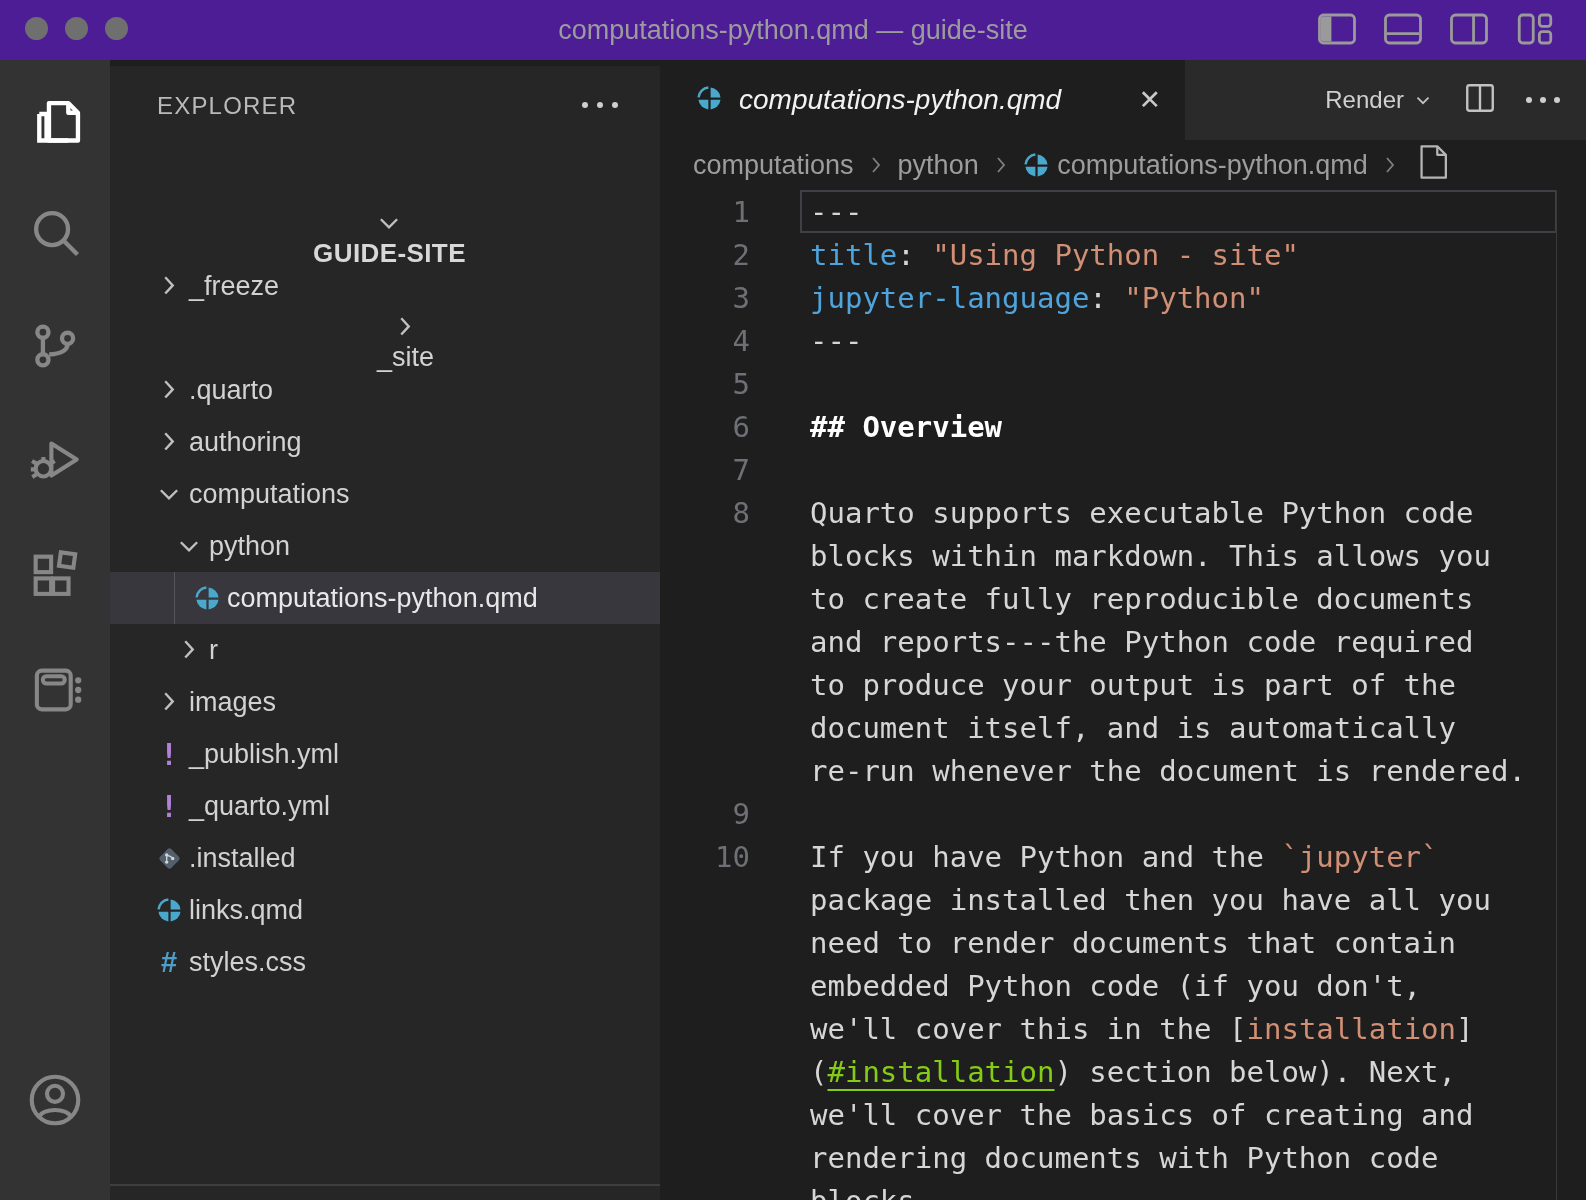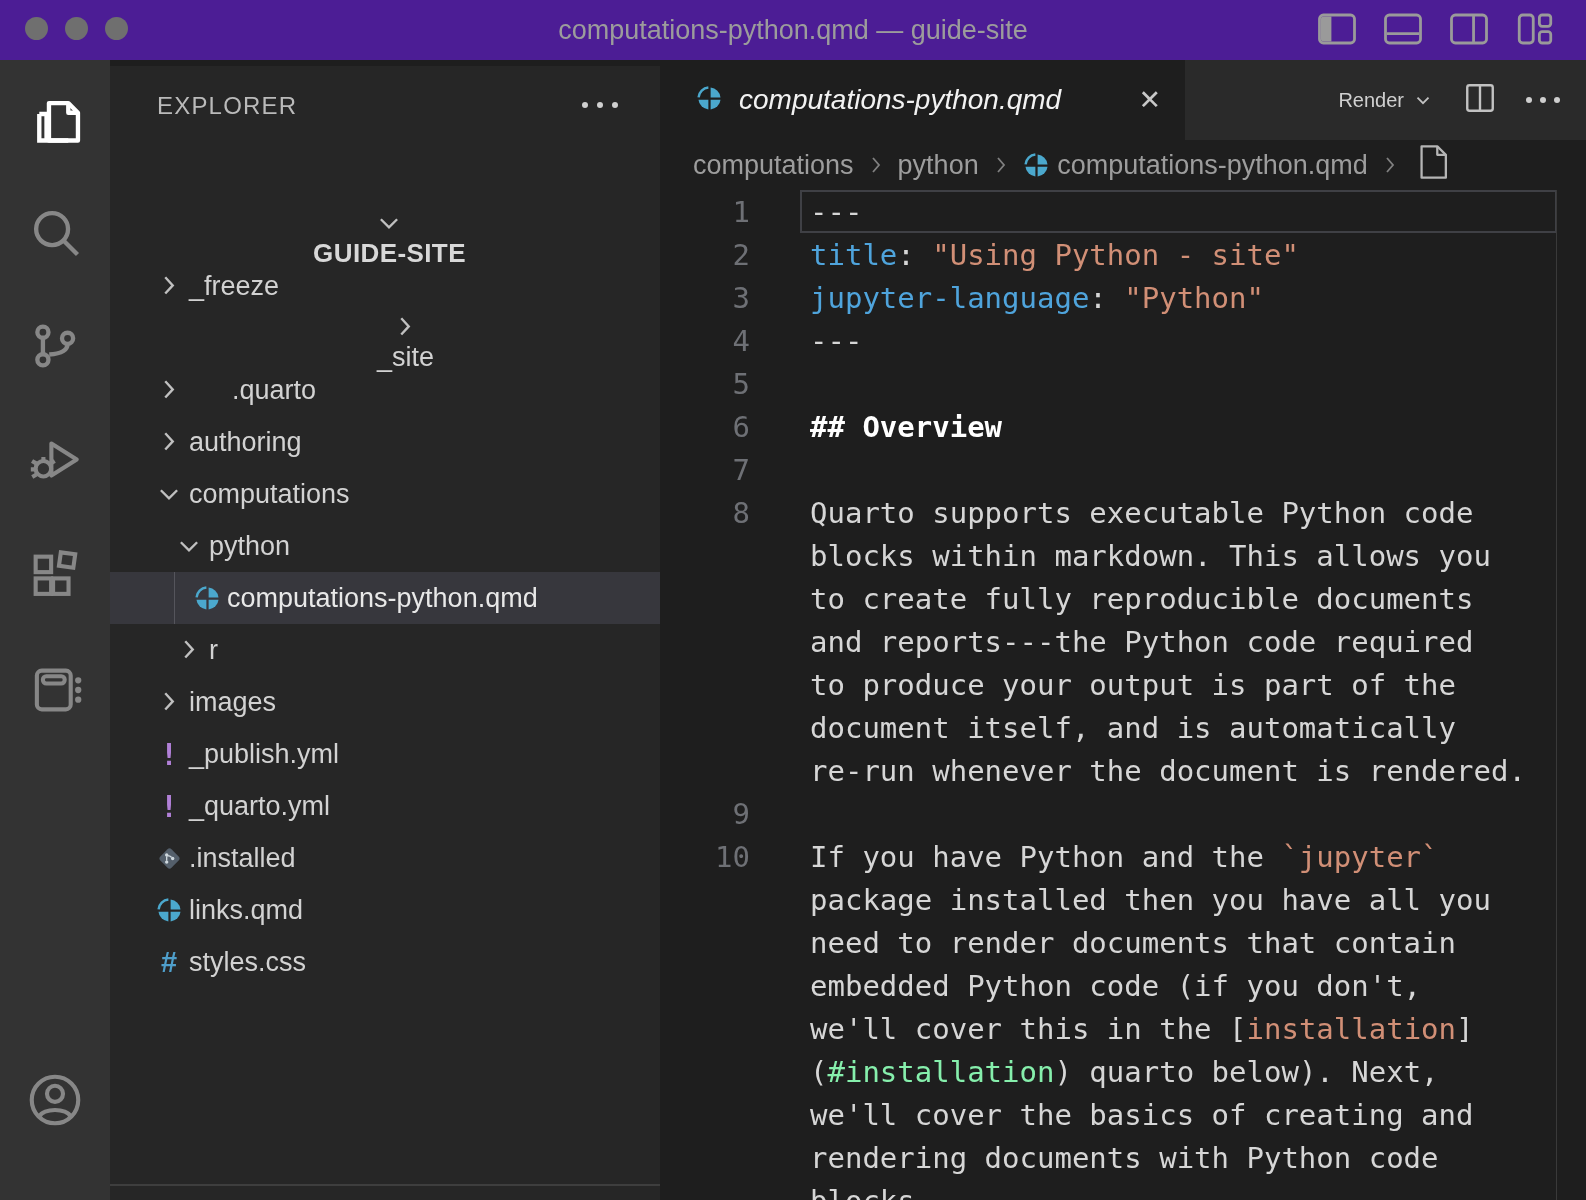--- a/index.html
+++ b/index.html
@@ -38,40 +38,40 @@
   .outline-row .tlabel { font-weight:bold; font-size:25px; letter-spacing:.6px; }
 
   
   .editor { position:absolute; left:660px; top:60px; width:926px; height:1140px; background:#1e1e1e; overflow:hidden; }
   .tabbar { position:absolute; left:0; top:0; width:926px; height:80px; background:#2a2a2a; }
   .tab { position:absolute; left:0; top:0; width:525px; height:80px; background:#1e1e1e;
     display:flex; align-items:center; padding:0 24px 0 36px; cursor:pointer; }
   .tab-label { margin-left:16px; font-style:italic; font-size:28px; color:#f2f2f2; white-space:nowrap; }
   .tab-close { margin-left:auto; color:#c8c8c8; font-size:27px; cursor:pointer; }
   .tab-actions { position:absolute; right:26px; top:0; height:80px; display:flex; align-items:center; gap:28px; }
-  .render-btn { display:flex; align-items:center; gap:8px; color:#d0d0d0; font-size:20px; cursor:pointer; }
+  .render-btn { display:flex; align-items:center; gap:8px; color:#d0d0d0; font-size:24px; cursor:pointer; }
   .dots3 { display:flex; gap:8px; cursor:pointer; }
   .dots3 i { width:6px; height:6px; border-radius:50%; background:#cfcfcf; }
 
   .breadcrumbs { position:absolute; left:0; top:80px; width:926px; height:50px;
     display:flex; align-items:center; padding-left:33px; color:#9d9d9d; font-size:27px; }
   .bc-item { display:flex; align-items:center; cursor:pointer; white-space:nowrap; }
   .bc-sep { margin:0 10px; display:flex; }
   .bc-fileicon { margin-left:2px; flex:none; }
 
   .code { position:absolute; left:0; top:130px; width:926px; height:1010px;
     font-family:"DejaVu Sans Mono", monospace; font-size:29px; }
   .crow { position:relative; height:43px; display:flex; align-items:center; white-space:pre; }
   .lnum { width:90px; flex:none; text-align:right; color:#6e7075; }
   .ctext { margin-left:60px; }
   .tk-p { color:#d6d6d6; }
   .tk-k { color:#4fa4dc; }
   .tk-s { color:#d18f76; }
   .tk-h { color:#ffffff; font-weight:bold; }
-  .tk-l { color:#86efac; text-underline-offset:7px; text-decoration-thickness:2px; }
+  .tk-l { color:#84cc16; text-decoration:underline; text-underline-offset:7px; text-decoration-thickness:2px; }
   .curline { position:absolute; left:140px; top:0; width:757px; height:43px;
     border:2px solid #3f4045; pointer-events:none; }
   .ruler { position:absolute; left:896px; top:130px; width:1px; height:1010px; background:#3a3a3a; }
 </style>
 </head>
 <body>
 
 <div class="titlebar">
   <span class="tl" style="left:25px"></span>
   <span class="tl" style="left:65px"></span>
@@ -185,21 +185,21 @@
         <span class="tlabel">_freeze</span>
       </div>
       <div class="trow" style="padding-left: 40px; flex-direction: column;">
         <span class="ticon">
           <svg width="30" height="30" viewBox="0 0 24 24">
             <polyline points="9,5 15,11.5 9,18" fill="none" stroke="#c0c0c0" stroke-width="1.9"></polyline>
           </svg>
         </span>
         <span class="tlabel">_site</span>
       </div>
-      <div class="trow" style="padding-left: 40px; gap: 43px;">
+      <div class="trow" style="padding-left: 40px;">
         <span class="ticon">
           <svg width="30" height="30" viewBox="0 0 24 24">
             <polyline points="9,5 15,11.5 9,18" fill="none" stroke="#c0c0c0" stroke-width="1.9"></polyline>
           </svg>
         </span>
         <span class="tlabel">.quarto</span>
       </div>
       <div class="trow" style="padding-left: 40px;">
         <span class="ticon">
           <svg width="30" height="30" viewBox="0 0 24 24">
@@ -387,19 +387,19 @@
       <div class="crow"><span class="lnum"></span><span class="ctext"><span class="tk-p">and reports---the Python code required</span></span></div>
       <div class="crow"><span class="lnum"></span><span class="ctext"><span class="tk-p">to produce your output is part of the</span></span></div>
       <div class="crow"><span class="lnum"></span><span class="ctext"><span class="tk-p">document itself, and is automatically</span></span></div>
       <div class="crow"><span class="lnum"></span><span class="ctext"><span class="tk-p">re-run whenever the document is rendered.</span></span></div>
       <div class="crow"><span class="lnum">9</span><span class="ctext"></span></div>
       <div class="crow"><span class="lnum">10</span><span class="ctext"><span class="tk-p">If you have Python and the </span><span class="tk-s">`jupyter`</span></span></div>
       <div class="crow"><span class="lnum"></span><span class="ctext"><span class="tk-p">package installed then you have all you</span></span></div>
       <div class="crow"><span class="lnum"></span><span class="ctext"><span class="tk-p">need to render documents that contain</span></span></div>
       <div class="crow"><span class="lnum"></span><span class="ctext"><span class="tk-p">embedded Python code (if you don't,</span></span></div>
       <div class="crow"><span class="lnum"></span><span class="ctext"><span class="tk-p">we'll cover this in the [</span><span class="tk-s">installation</span><span class="tk-p">]</span></span></div>
-      <div class="crow"><span class="lnum"></span><span class="ctext"><span class="tk-p">(</span><span class="tk-l">#installation</span><span class="tk-p">) quarto below). Next,</span></span></div>
+      <div class="crow"><span class="lnum"></span><span class="ctext"><span class="tk-p">(</span><span class="tk-l">#installation</span><span class="tk-p">) section below). Next,</span></span></div>
       <div class="crow"><span class="lnum"></span><span class="ctext"><span class="tk-p">we'll cover the basics of creating and</span></span></div>
       <div class="crow"><span class="lnum"></span><span class="ctext"><span class="tk-p">rendering documents with Python code</span></span></div>
       <div class="crow"><span class="lnum"></span><span class="ctext"><span class="tk-p">blocks</span></span></div>
     </div>
   <div class="ruler"></div>
 </div>
 
 </body></html>

